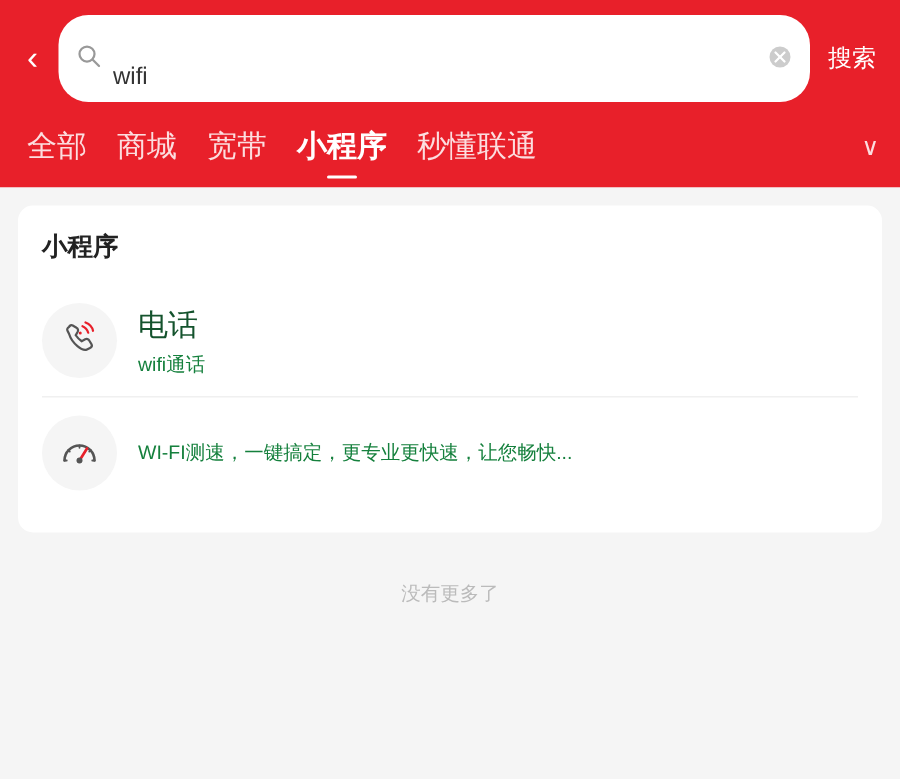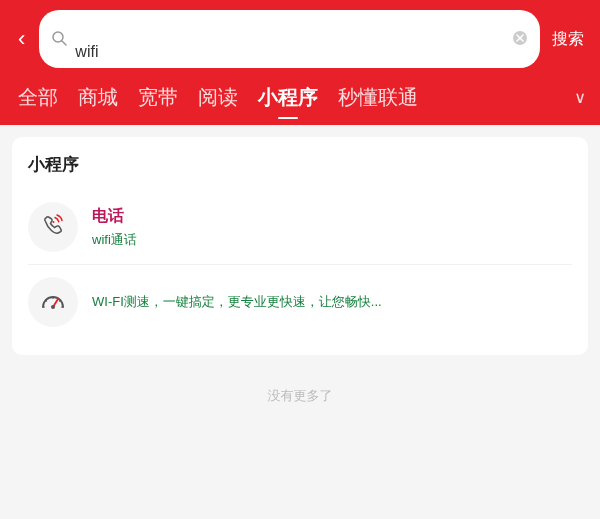--- a/index.html
+++ b/index.html
@@ -159,23 +159,23 @@
       flex-shrink: 0;
       font-size: 24px;
       color: #555;
     }
 
     .item-info {
       flex: 1;
     }
 
     .item-title {
-      font-size: 16px;
-      color: #be185d;
-      font-weight: 700;
+      font-size: 20px;
+      color: #14532d;
+      font-weight: 400;
       margin-bottom: 4px;
     }
 
     .item-desc {
       font-size: 13px;
       color: #15803d;
     }
 
     .no-more {
       text-align: center;
@@ -205,21 +205,20 @@
       </svg>
     </span>
   </div>
   <span class="search-btn">搜索</span>
 </div>
 
 <div class="tabs">
   <span class="tab-item">全部</span>
   <span class="tab-item">商城</span>
   <span class="tab-item">宽带</span>
-  <span class="tab-item">阅读</span>
   <span class="tab-item active">小程序</span>
   <span class="tab-item">秒懂联通</span>
   <span class="tab-more">∨</span>
 </div>
 
 <div class="content">
   <div class="section-card">
     <div class="section-title">小程序</div>
 
     <div class="list-item">

